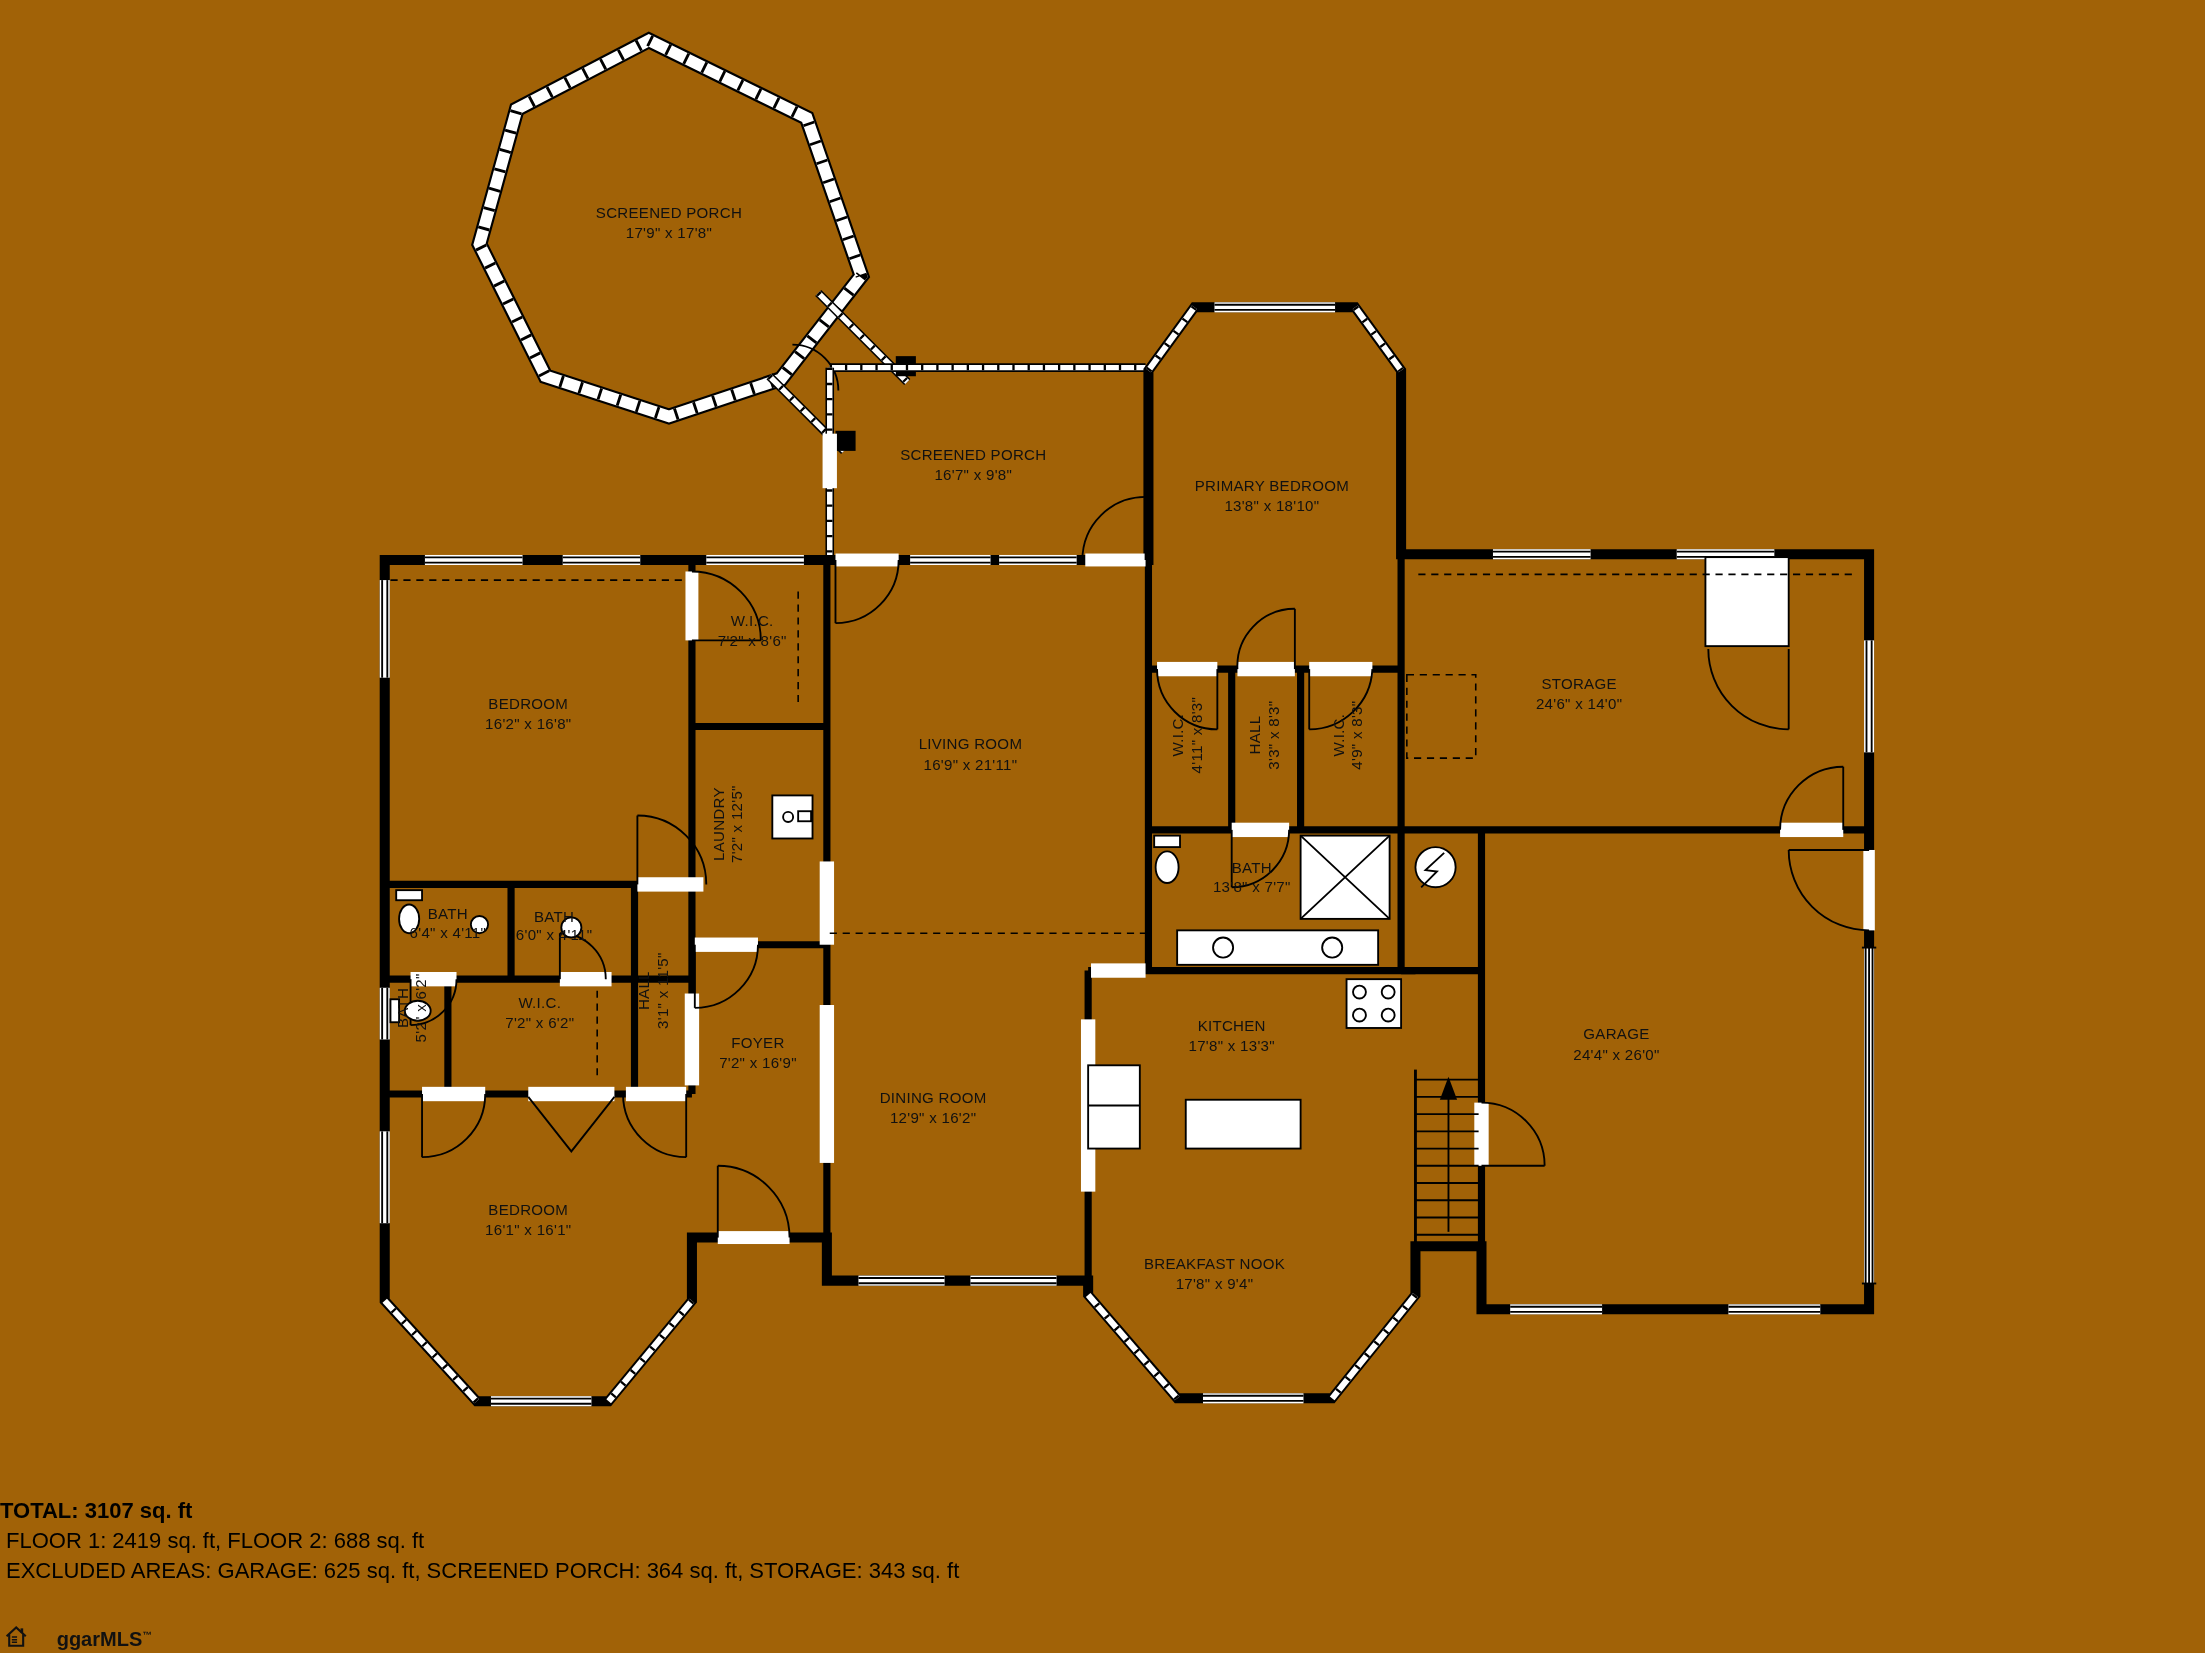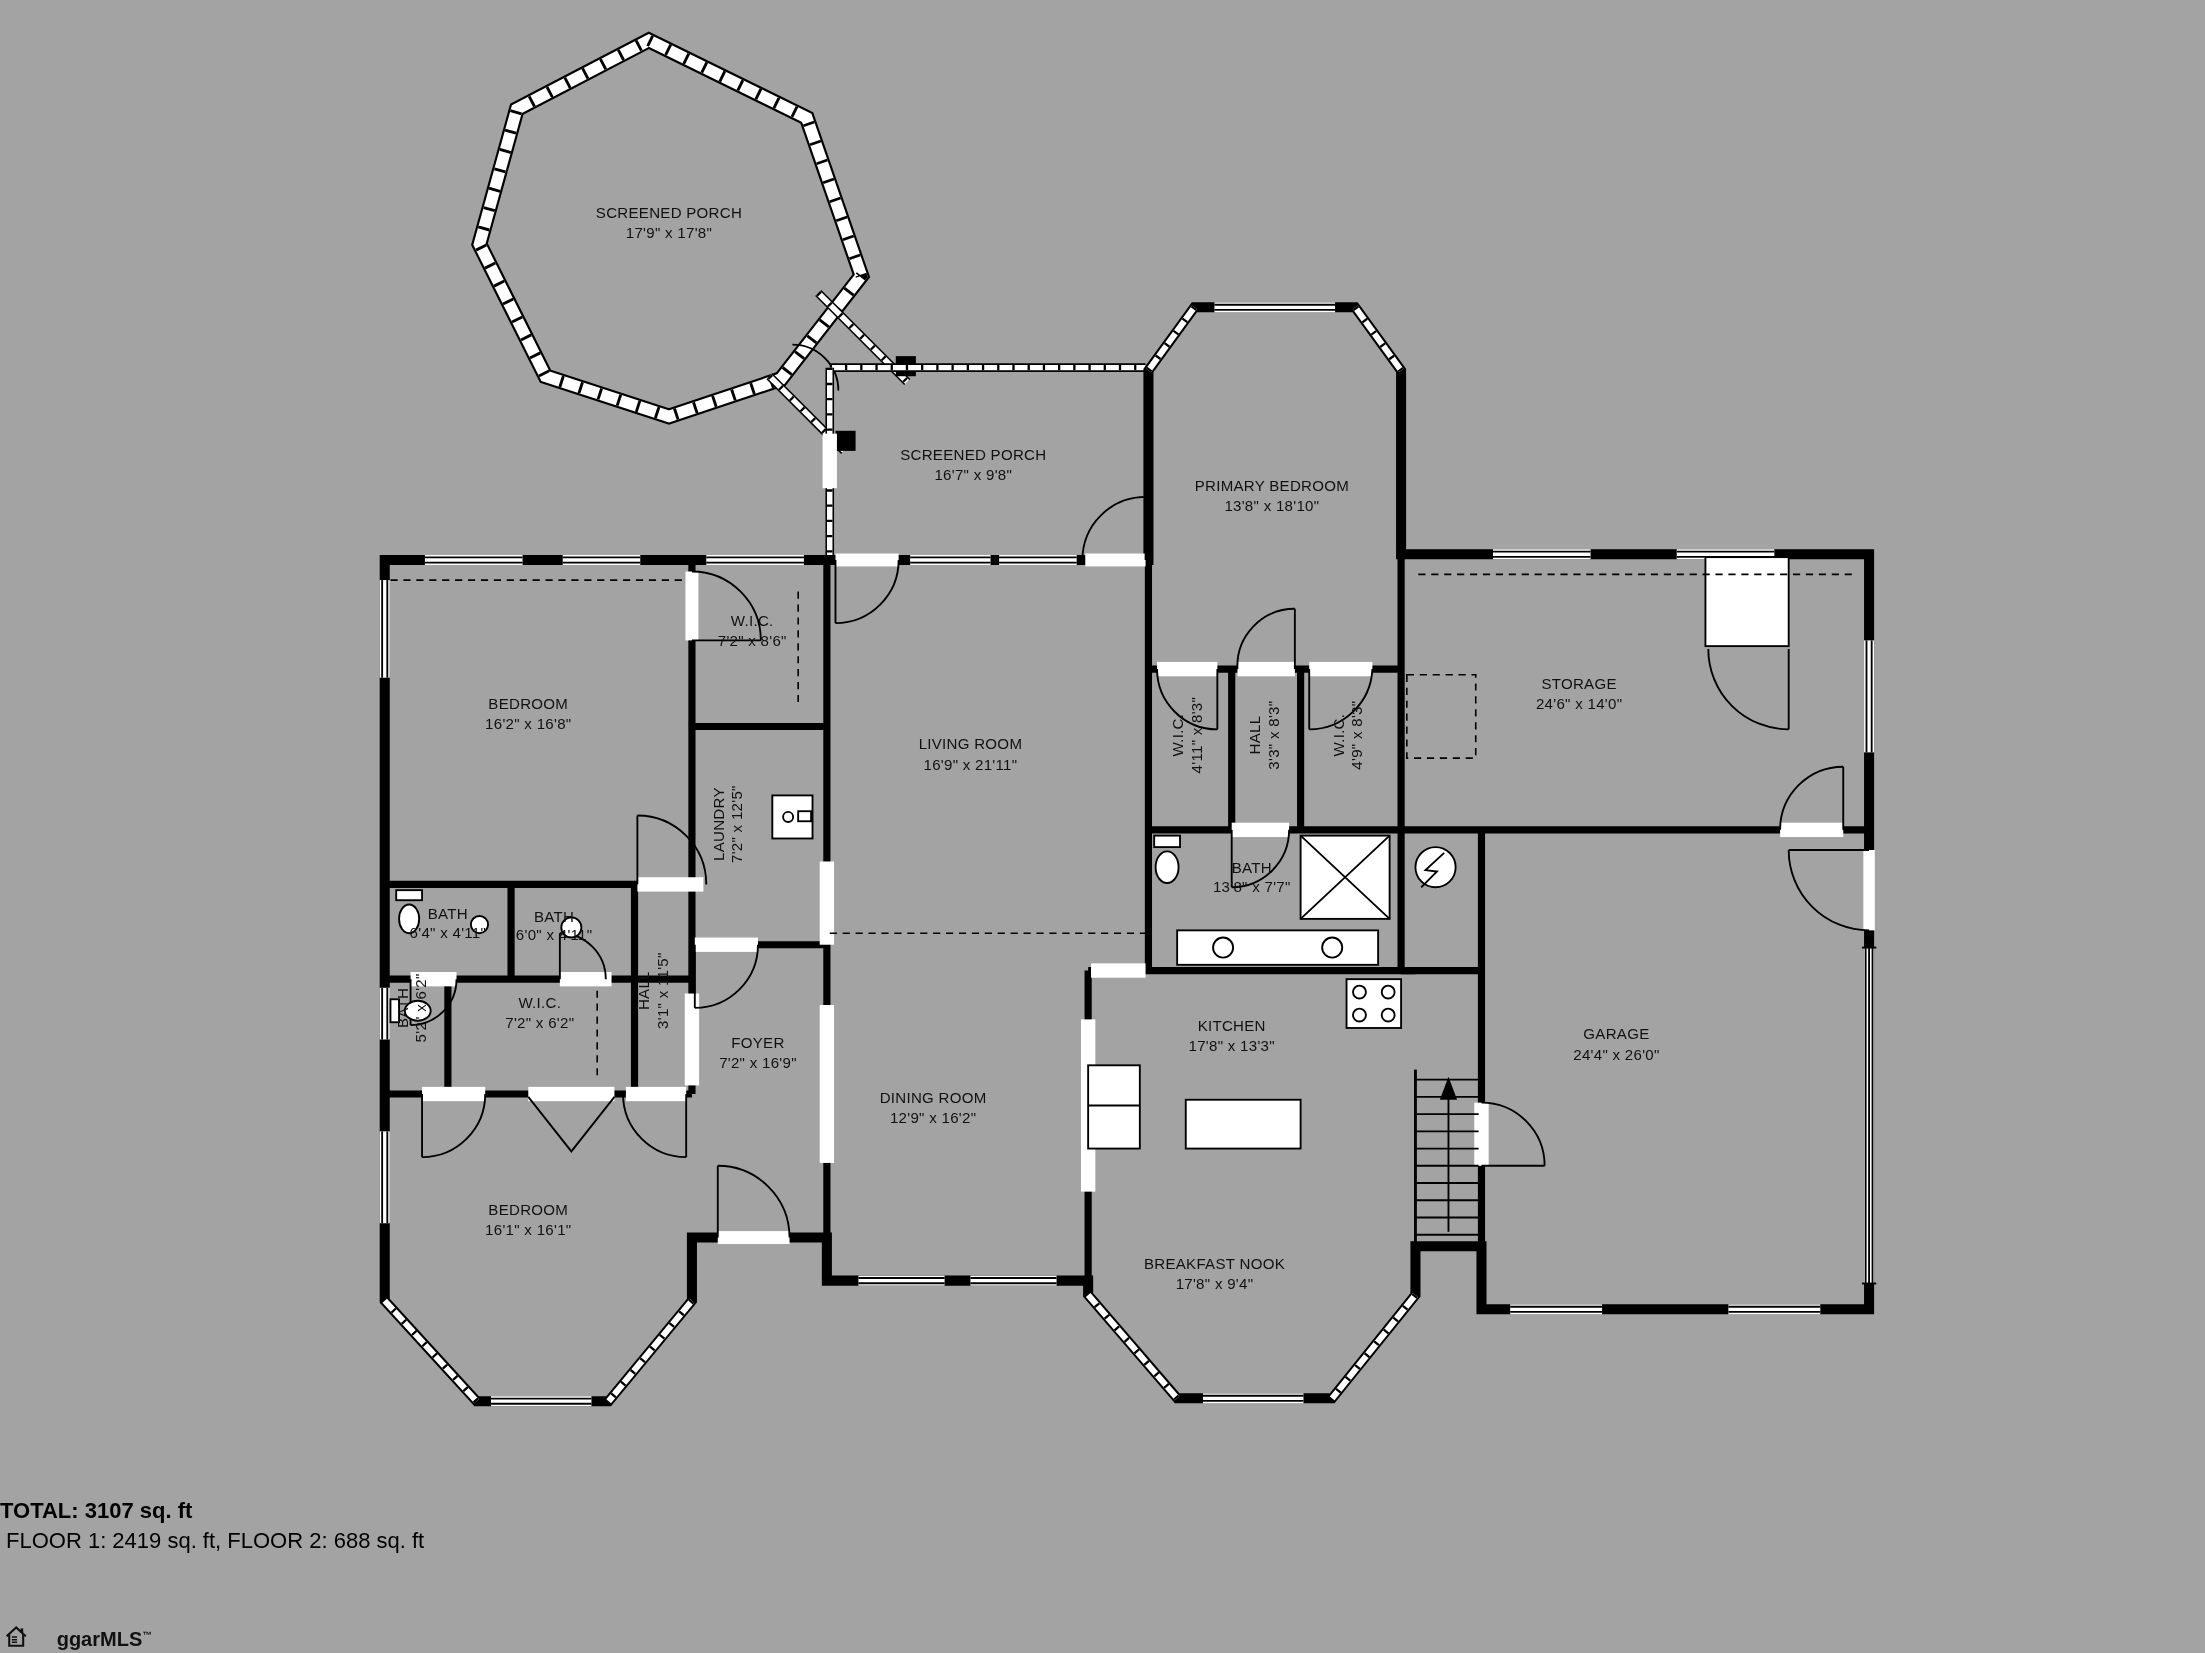--- a/index.html
+++ b/index.html
@@ -1,16 +1,16 @@
 <!DOCTYPE html>
 <html style="font-size:11.5px"><head>
 <meta charset="utf-8">
 <style>
   html,body{margin:0;padding:0;background:#fff;}
-  .page{position:relative;width:2205px;height:1654px;background:#a3a3a3;overflow:hidden;
+  .page{position:relative;width:2205px;height:1654px;background:#a16207;overflow:hidden;
         font-family:"Liberation Sans",sans-serif;}
   .plan-svg{position:absolute;left:0;top:0;}
   
   .w7{stroke:#000;stroke-width:7;fill:none;stroke-linejoin:miter;}
   .w5{stroke:#000;stroke-width:5;fill:none;}
   .w2{stroke:#000;stroke-width:2;fill:none;}
   .thin{stroke:#000;stroke-width:1.3;fill:none;}
   .dash{stroke:#000;stroke-width:1.1;fill:none;stroke-dasharray:5 4;}
   .gap{fill:#ffffff;stroke:none;}
   .win line{stroke:#000;stroke-width:1.3;}
@@ -459,20 +459,21 @@
     <g transform="translate(456,690)">
           <text class="rn" transform="rotate(-90)" x="0" y="-4">HALL</text>
           <text class="rd" transform="rotate(-90)" x="0" y="9">3'1" x 11'5"</text>
         </g>
   </g>
 </svg>
 
 <div class="summary">
   <p class="s1">TOTAL: 3107 sq. ft</p>
   <p class="s2">FLOOR 1: 2419 sq. ft, FLOOR 2: 688 sq. ft</p>
+  <p class="s3">EXCLUDED AREAS: GARAGE: 625 sq. ft, SCREENED PORCH: 364 sq. ft, STORAGE: 343 sq. ft</p>
 </div>
 
 <div class="logo">
   <span>
     <svg width="24.4" height="24.4" viewBox="0 0 28 28">
           <path d="M3,14 L14,4 L25,14 M6,12 V25 H22 V12" fill="none" stroke="#111" stroke-width="2.4"></path>
           <rect x="19" y="5" width="3" height="5" fill="#111"></rect>
           <path d="M9,15 H15 M9,18 H15 M9,21 H15" stroke="#111" stroke-width="1.6"></path>
         </svg>
   </span>

